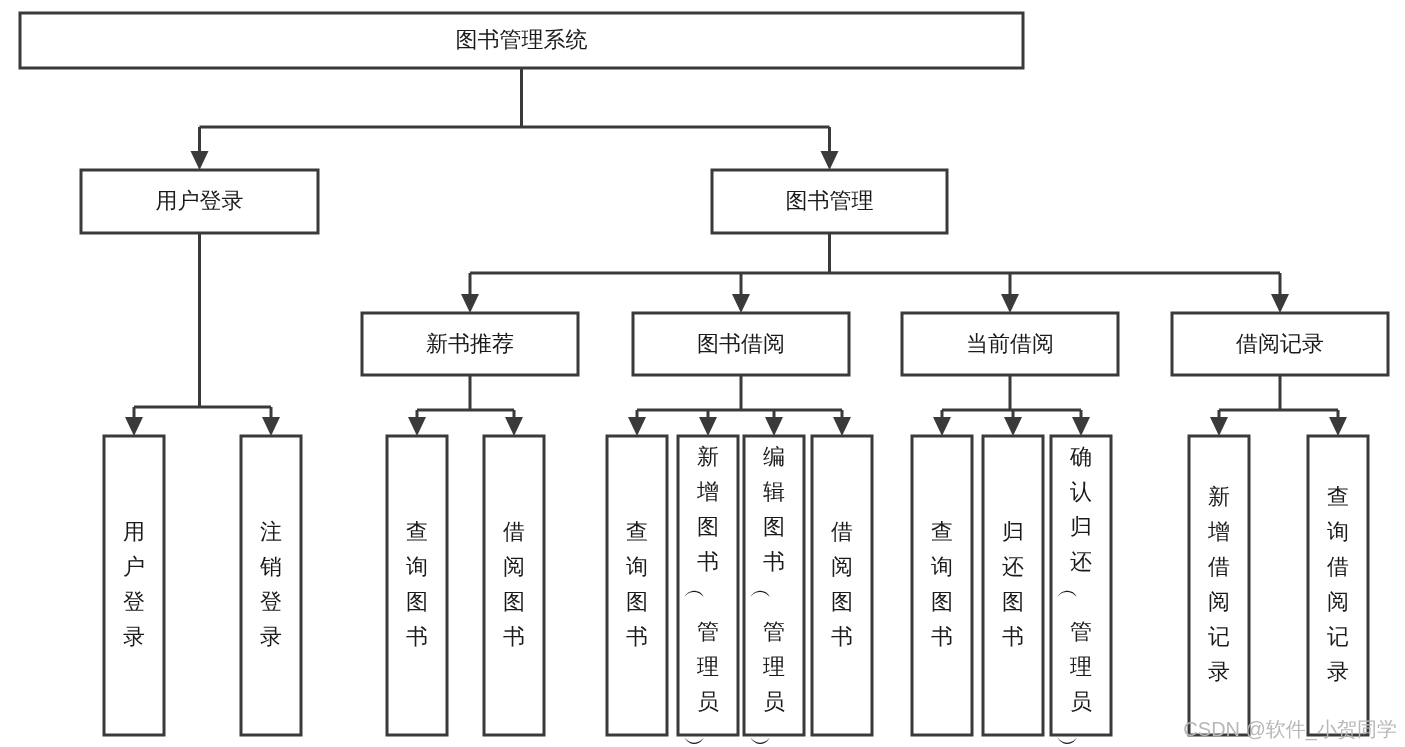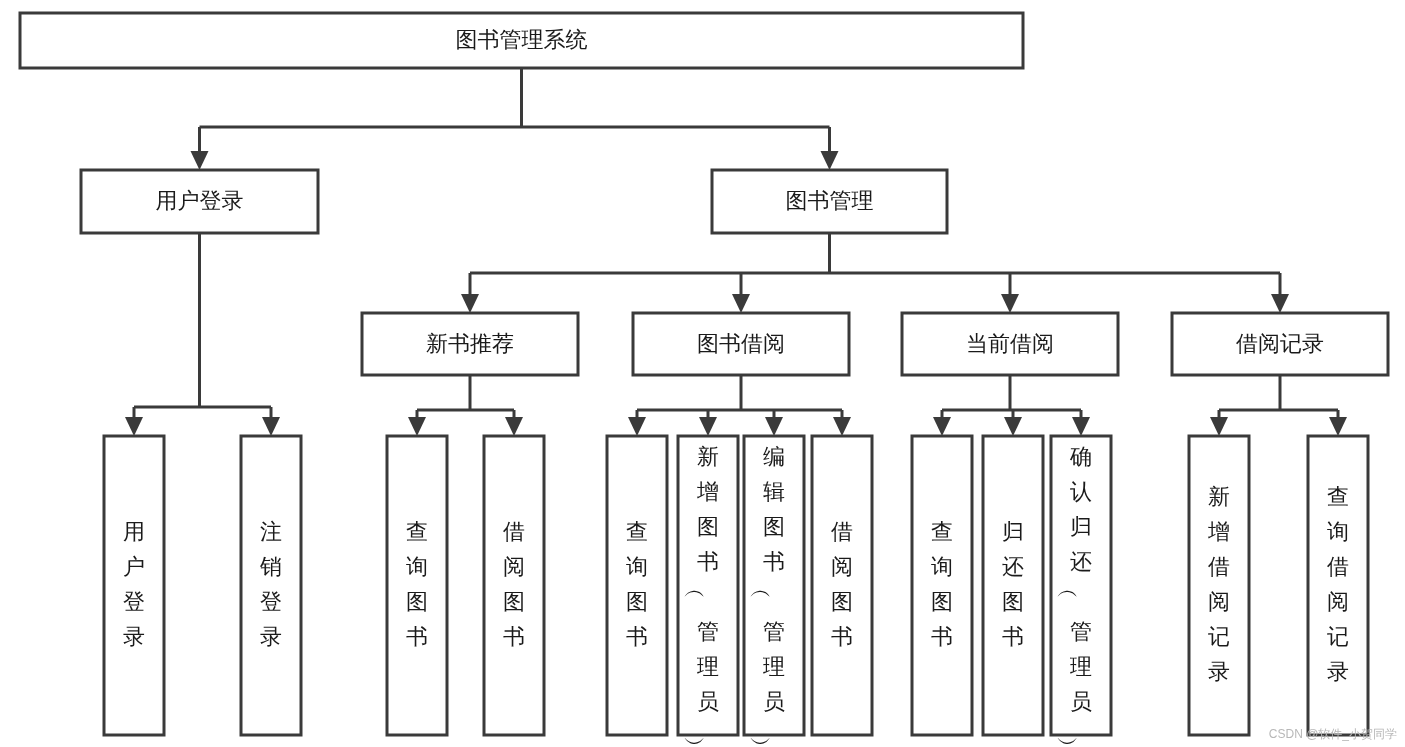--- a/index.html
+++ b/index.html
@@ -48,21 +48,21 @@
     font-family: "Liberation Sans", "DejaVu Sans", sans-serif;
     font-size: 22px;
     fill: #1a1a1a;
     text-anchor: middle;
   }
   .watermark {
     position: absolute;
     right: 8px;
     bottom: 4px;
     font-family: "Liberation Sans", "DejaVu Sans", sans-serif;
-    font-size: 12px;
+    font-size: 20px;
     color: #b8b8b8;
     white-space: nowrap;
     pointer-events: none;
   }
 </style>
 </head>
 <body>
 
 <div id="diagram-root">
   <svg id="diagram-svg" width="1405" height="747" viewBox="0 0 1405 747" xmlns="http://www.w3.org/2000/svg">

